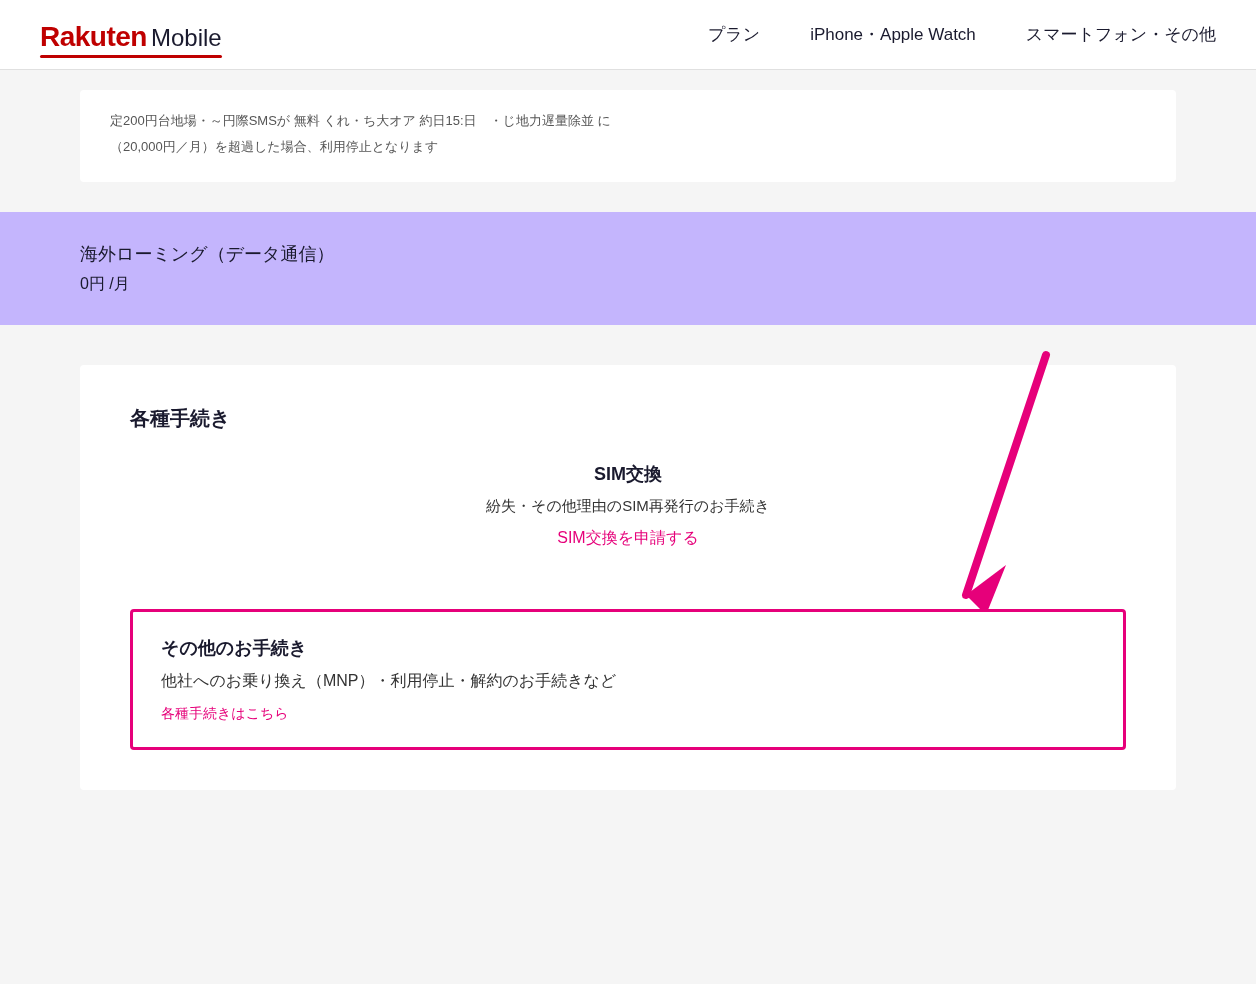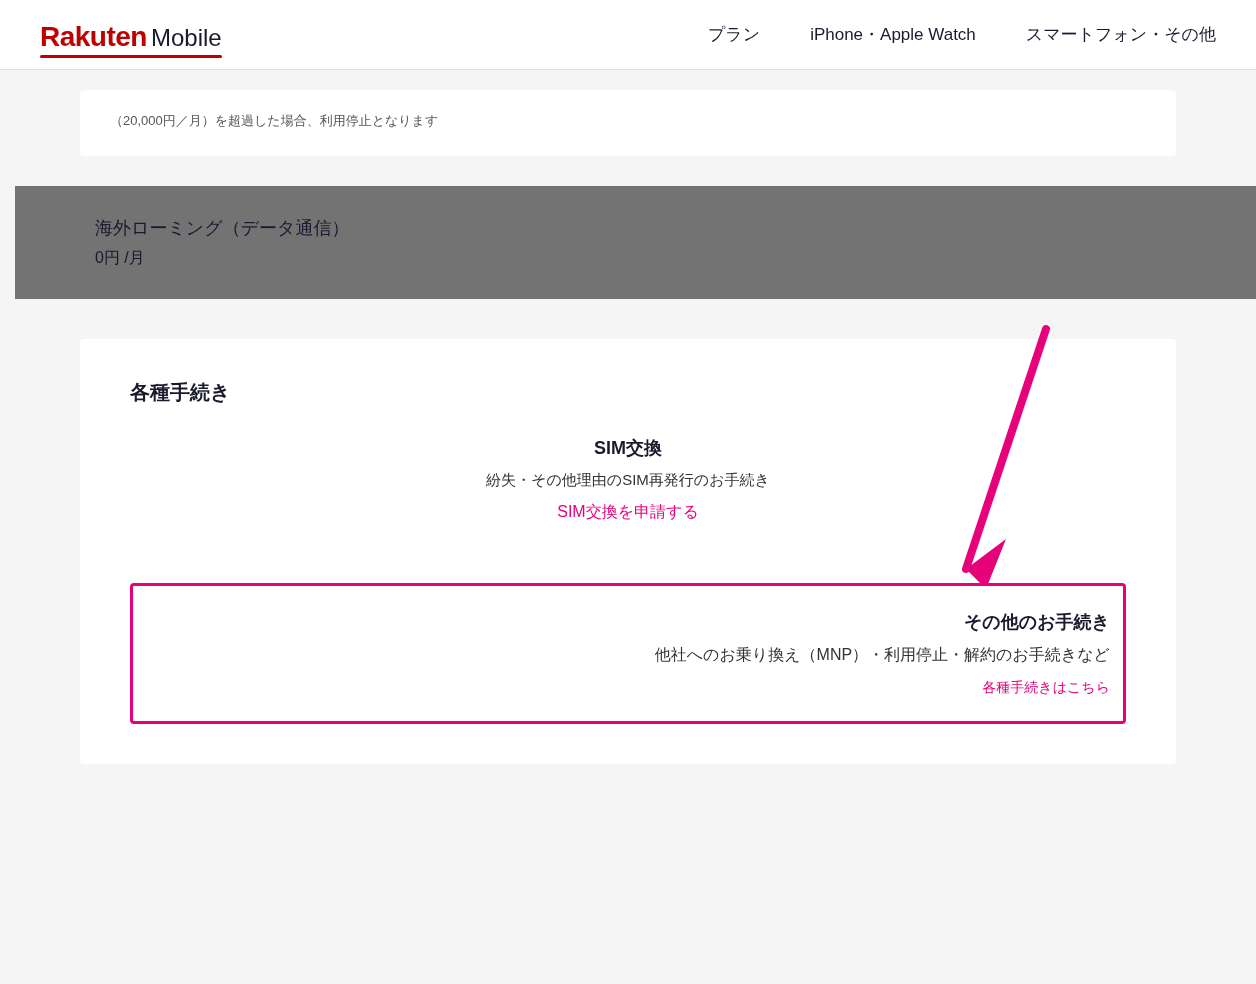--- a/index.html
+++ b/index.html
@@ -80,22 +80,22 @@
 
     .top-text-small {
       font-size: 13px;
       color: #555;
       line-height: 1.7;
       margin-bottom: 4px;
     }
 
     
     .roaming-card {
-      background-color: #737373;
-      margin: 0 0 20px 15px;
+      background-color: #c4b5fd;
+      margin: 0 0 20px 0;
       padding: 30px 80px;
     }
 
     .roaming-title {
       font-size: 18px;
       font-weight: 500;
       color: #1a1a2e;
       margin-bottom: 8px;
     }
 
@@ -149,24 +149,23 @@
       color: #e6007a;
       font-size: 16px;
       text-decoration: none;
       cursor: pointer;
     }
 
     
     .other-procedures-box {
       border: 3px solid #e6007a;
       border-radius: 4px;
-      padding: 24px 13px;
+      padding: 24px 28px;
       background-color: #fff;
       position: relative;
-      text-align: right;
     }
 
     .other-title {
       font-size: 18px;
       font-weight: 700;
       color: #1a1a2e;
       margin-bottom: 8px;
     }
 
     .other-desc {
@@ -223,20 +222,21 @@
     <a class="nav-item">プラン</a>
     <a class="nav-item">iPhone・Apple Watch</a>
     <a class="nav-item">スマートフォン・その他</a>
   </nav>
 </header>
 
 <div class="main-content">
 
   <div class="top-section">
     <div style="background:#fff; padding: 20px 30px; border-radius:4px;">
+      <p class="top-text-small">定200円台地場・～円際SMSが 無料 くれ・ち大オア 約日15:日　・じ地力遅量除並 に</p>
       <p class="top-text-small">（20,000円／月）を超過した場合、利用停止となります</p>
     </div>
   </div>
 
   <div class="roaming-card">
     <div class="roaming-title">海外ローミング（データ通信）</div>
     <div class="roaming-price">0円 /月</div>
   </div>
 
   <div class="procedures-section">

